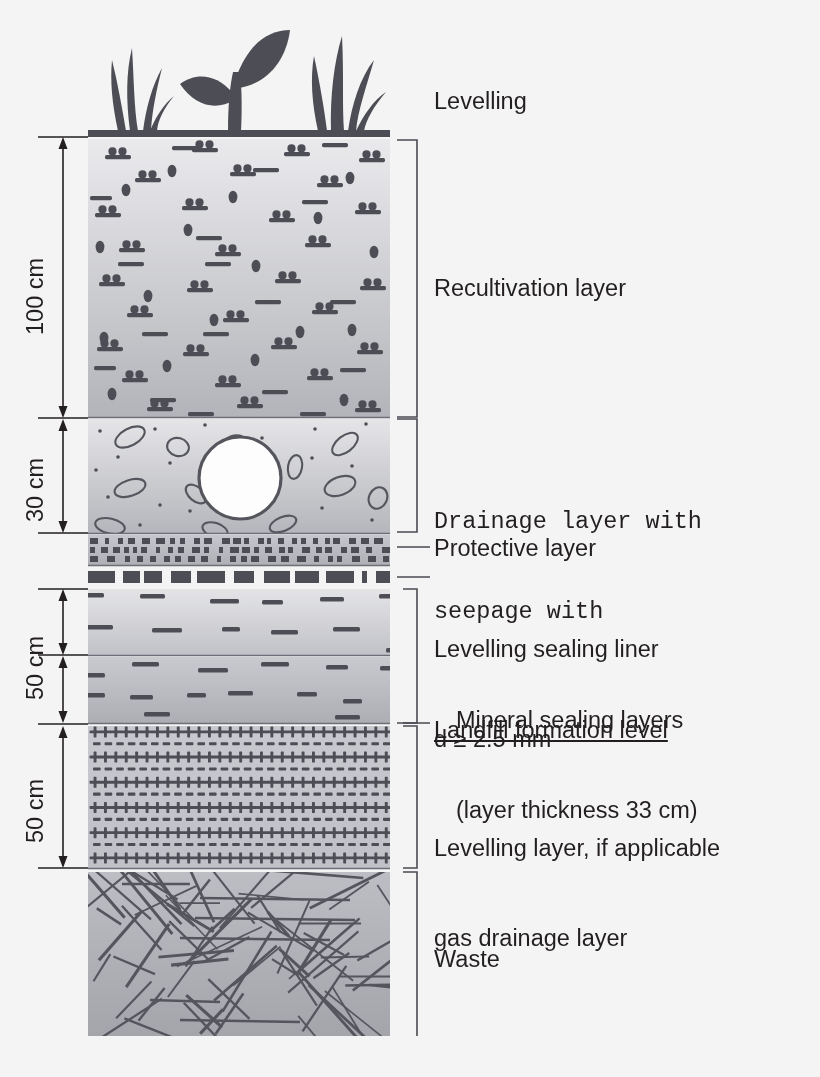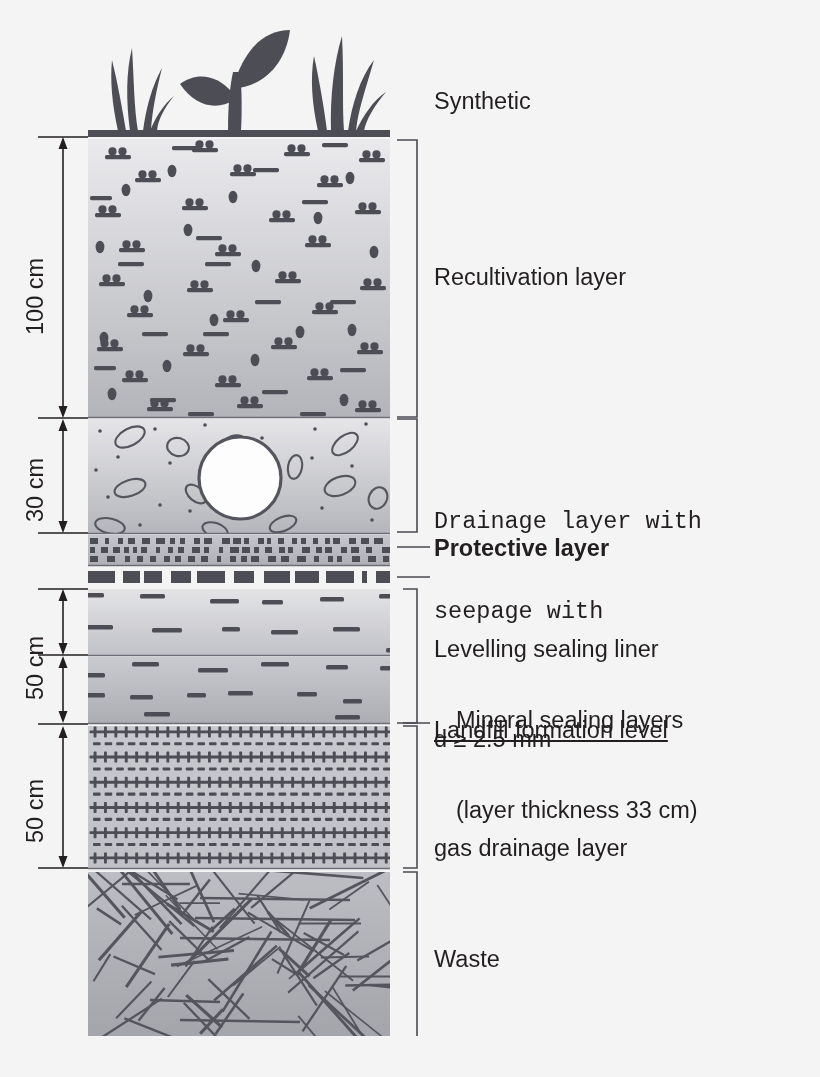--- a/index.html
+++ b/index.html
@@ -1055,44 +1055,45 @@
       <path d="M397 419 L417 419 L417 532 L397 532"></path>
       <path d="M397 547 L430 547"></path>
       <path d="M397 577 L430 577"></path>
       <path d="M403 589 L417 589 L417 723 L403 723"></path>
       <path d="M397 723 L430 723"></path>
       <path d="M403 726 L417 726 L417 868 L403 868"></path>
       <path d="M403 872 L417 872 L417 1036"></path>
     </g>
   </svg>
 
-  <div class="lbl" style="left:434px;top:86px;"><span>Synthetic</span></div>
-
-  <div class="lbl" style="left:434px;top:262px;"><span>Recultivation layer</span></div>
+  <div class="lbl" style="left:434px;top:86px;"><span>Levelling</span></div>
+
+  <div class="lbl" style="left:434px;top:273px;"><span>Recultivation layer</span></div>
 
   <div class="lbl" style="left:434px;top:447px;font-family:Liberation Mono, monospace;">
     <div>Drainage layer with</div>
     <div>seepage with</div>
   </div>
 
-  <div class="lbl" style="left:434px;top:533px;font-weight:bold;"><span>Protective layer</span></div>
+  <div class="lbl" style="left:434px;top:533px;"><span>Protective layer</span></div>
 
   <div class="lbl" style="left:434px;top:574px;">
     <div>Levelling sealing liner</div>
     <div>d ≥ 2.5 mm</div>
   </div>
 
   <div class="lbl" style="left:456px;top:645px;">
     <div>Mineral sealing layers</div>
     <div>(layer thickness 33 cm)</div>
   </div>
 
   <div class="lbl" style="left:434px;top:715px;text-decoration:underline;"><span>Landfill formation level</span></div>
 
   <div class="lbl" style="left:434px;top:773px;">
+    <div>Levelling layer, if applicable</div>
     <div>gas drainage layer</div>
   </div>
 
   <div class="lbl" style="left:434px;top:944px;"><span>Waste</span></div>
 
   <div class="dim" style="left:22px;top:335px;">100 cm</div>
   <div class="dim" style="left:22px;top:522px;">30 cm</div>
   <div class="dim" style="left:22px;top:700px;">50 cm</div>
   <div class="dim" style="left:22px;top:843px;">50 cm</div>
 

